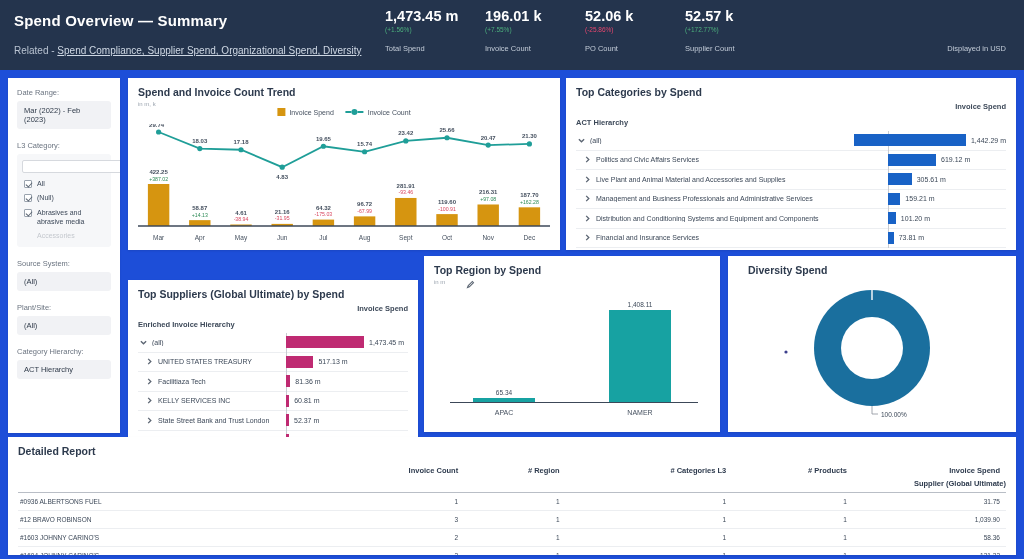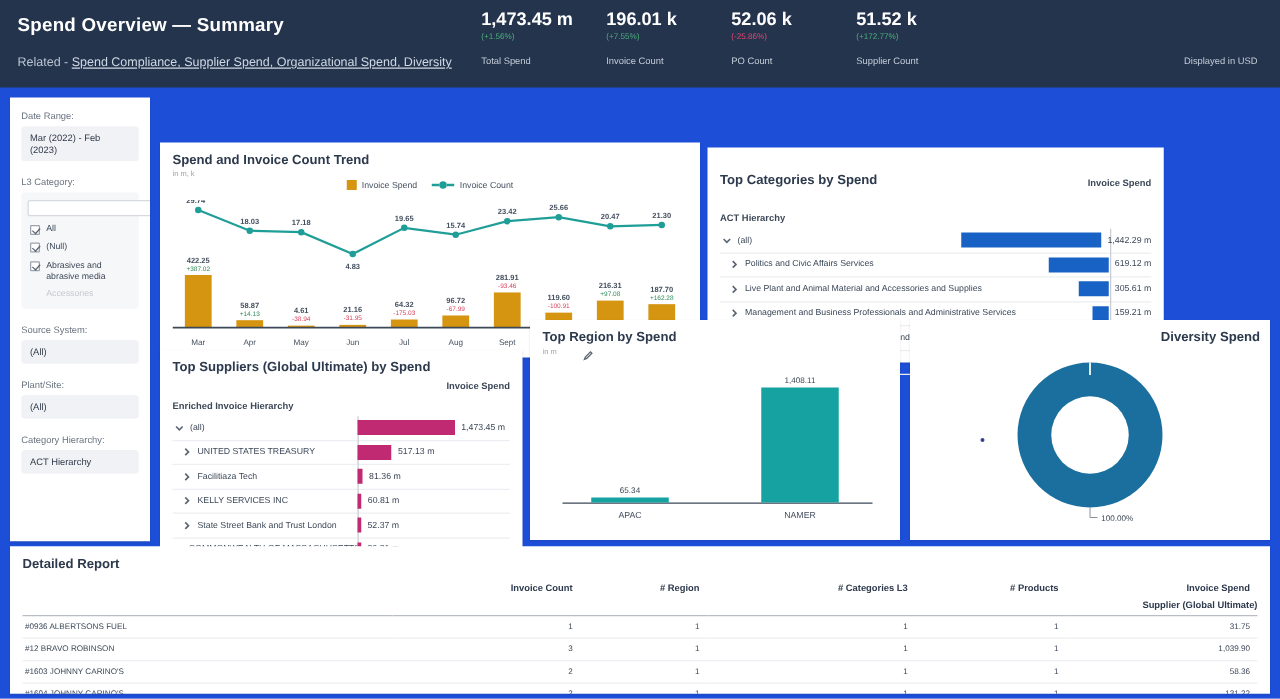--- a/index.html
+++ b/index.html
@@ -66,31 +66,31 @@
   }
   .cbx.on::after {
     content: ""; position: absolute; left: 1.5px; top: 0px;
     width: 3px; height: 5px; border: solid #5b6572; border-width: 0 1.3px 1.3px 0;
     transform: rotate(42deg);
   }
   .f-txt { font-size: 7px; color: #3c4858; line-height: 1.35; }
   .f-fade { height: 9px; overflow: hidden; opacity: .28; font-size: 7px; color: #3c4858; margin-left: 15px; }
 
   
-  .trend { left: 128px; top: 78px; width: 432px; height: 172px; padding: 8px 10px; margin-top: 36px; }
+  .trend { left: 128px; top: 78px; width: 432px; height: 172px; padding: 8px 10px; }
   .legend { position: absolute; left: 50%; top: 30px; transform: translateX(-50%); display: flex; gap: 12px; }
   .lg-item { display: flex; align-items: center; gap: 4px; font-size: 7px; color: #45505f; }
   .lg-sq { width: 8px; height: 8px; background: #d69510; }
   .lg-ln { display: flex; align-items: center; }
   .lg-ln i { display: block; width: 6px; height: 2px; background: #1f9e98; }
   .lg-ln b { display: block; width: 6px; height: 6px; border-radius: 50%; background: #1f9e98; }
   .trend-plot { position: absolute; left: 10px; top: 46px; width: 412px; height: 118px; }
 
   
-  .cats { left: 566px; top: 78px; width: 365px; height: 172px; padding: 20px 10px; margin-top: 40px; }
+  .cats { left: 566px; top: 78px; width: 450px; height: 172px; padding: 8px 10px; }
   .sups { left: 128px; top: 256px; width: 290px; height: 176px; padding: 8px 10px; overflow: hidden; margin-top: 24px; }
   .hier-measure { position: absolute; right: 10px; top: 24px; }
   .hier-head { font-size: 7.5px; font-weight: bold; color: #3c4858; }
   .hier-row { display: flex; align-items: center; height: 19.5px; border-bottom: 1px solid #eceef1; }
   .hier-row:first-of-type { border-top: 1.5px solid #b9bec6; }
   .hr-label { display: flex; align-items: center; gap: 5px; font-size: 7px; color: #3c4858; overflow: hidden; white-space: nowrap; }
   .caret { width: 7px; height: 7px; stroke: #5b6572; stroke-width: 1.5; fill: none; }
   .hr-bar-wrap { position: relative; display: flex; align-items: center; }
   .hr-bar { height: 12px; }
   .hr-bar.blue { background: #1862c6; }
@@ -100,21 +100,21 @@
 
   
   .region { left: 424px; top: 256px; width: 296px; height: 176px; padding: 8px 10px; }
   .rg-plot { position: absolute; left: 12px; top: 40px; width: 272px; height: 120px; }
   .rg-bar { position: absolute; bottom: 14px; background: #17a2a2; }
   .rg-vlabel { position: absolute; font-size: 6.5px; color: #3c4858; white-space: nowrap; }
   .rg-xlabel { position: absolute; bottom: 0px; font-size: 7px; color: #45505f; white-space: nowrap; }
   .rg-axis { position: absolute; left: 14px; right: 10px; bottom: 13px; height: 1.5px; background: #3c4858; }
 
   
-  .div-card { left: 728px; top: 256px; width: 288px; height: 176px; padding: 8px 8px; text-align: right; }
+  .div-card { left: 728px; top: 256px; width: 288px; height: 176px; padding: 8px 20px; }
 
   
   .report { left: 8px; top: 437px; width: 1008px; height: 118px; padding: 8px 10px; overflow: hidden; }
   .rep-table { width: 100%; border-collapse: collapse; }
   .rep-table th, .rep-table td { font-weight: normal; }
   .rep-colhead th {
     font-size: 7.5px; font-weight: bold; color: #2d3a4d; text-align: right;
     padding: 9px 6px 4px 0; vertical-align: bottom;
   }
   .rep-colhead th.first { text-align: left; }
@@ -149,21 +149,21 @@
           <div class="kpi-val">196.01 k</div>
           <div class="kpi-delta up">(+7.55%)</div>
           <div class="kpi-label">Invoice Count</div>
         </div>
         <div class="kpi">
           <div class="kpi-val">52.06 k</div>
           <div class="kpi-delta down">(-25.86%)</div>
           <div class="kpi-label">PO Count</div>
         </div>
         <div class="kpi">
-          <div class="kpi-val">51.52 k</div>
+          <div class="kpi-val">52.57 k</div>
           <div class="kpi-delta up">(+172.77%)</div>
           <div class="kpi-label">Supplier Count</div>
         </div>
       </div>
     <div class="hdr-currency">Displayed in USD</div>
   </div>
 
   <div class="card filters">
     <div class="f-label">Date Range:</div>
     <div class="f-box">Mar (2022) - Feb (2023)</div>

